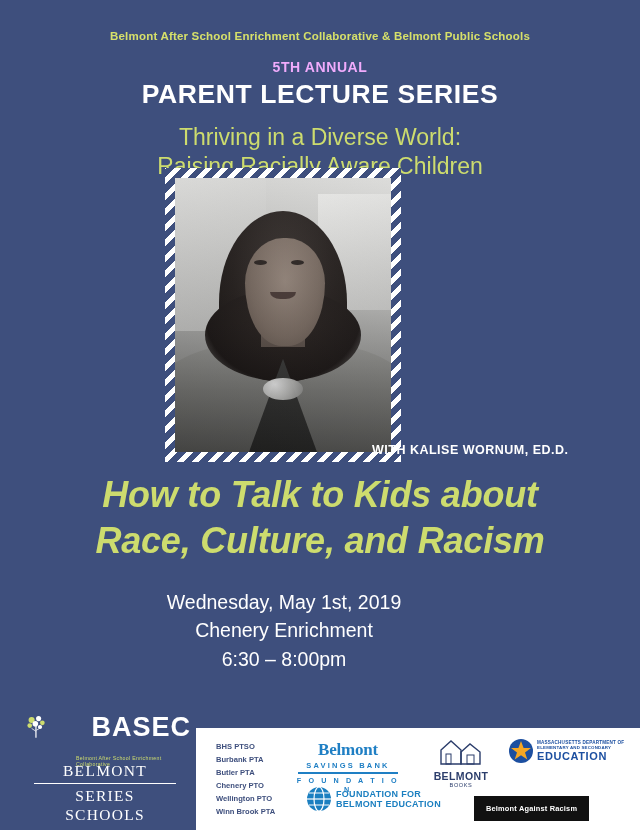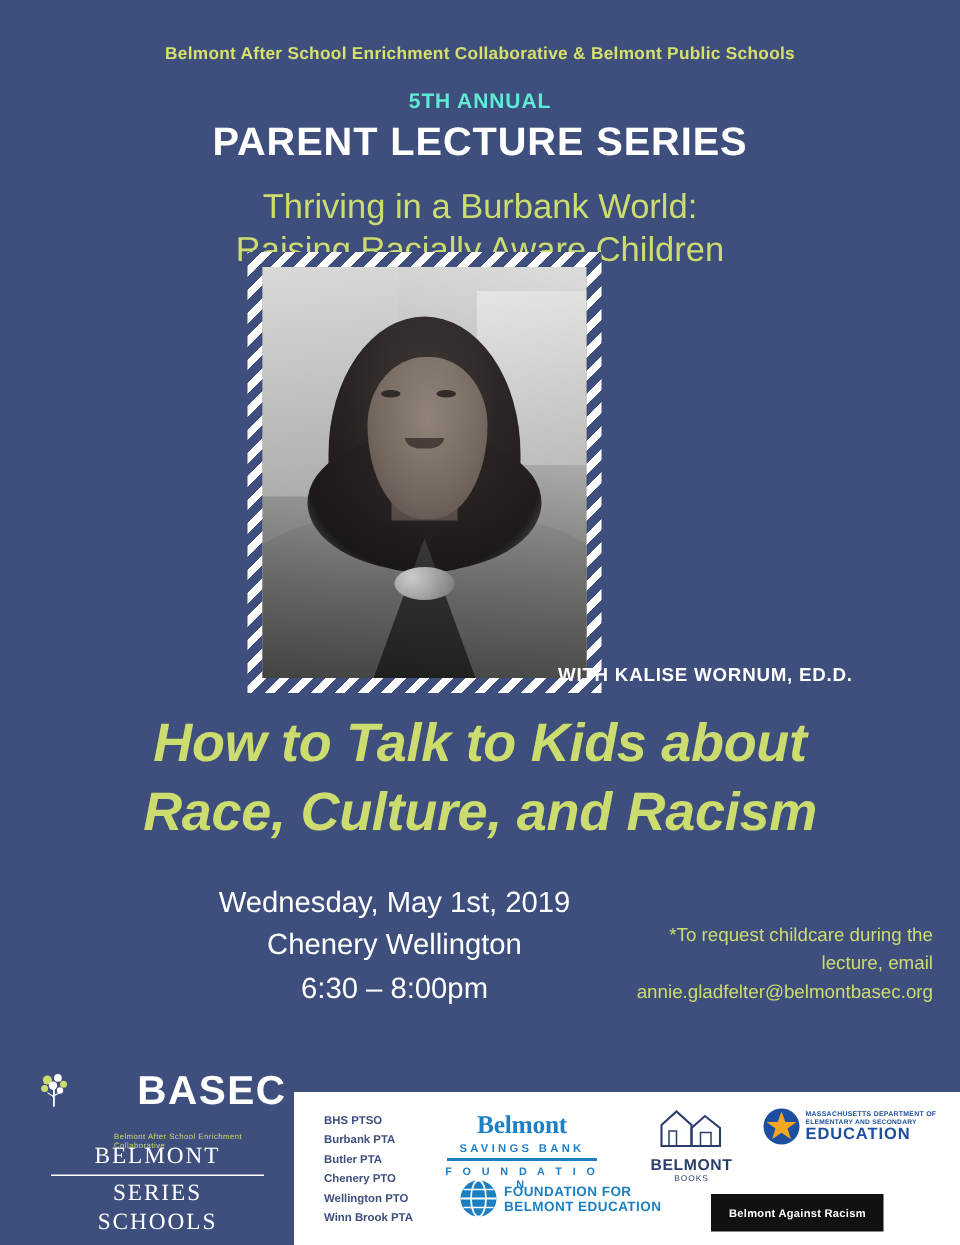--- a/index.html
+++ b/index.html
@@ -23,21 +23,21 @@
     font-weight: bold;
     letter-spacing: 0.2px;
     color: #d6e06a;
     padding-top: 30px;
   }
   .annual {
     text-align: center;
     font-size: 14px;
     font-weight: bold;
     letter-spacing: 0.6px;
-    color: #5eead4;
+    color: #f0abfc;
     margin-top: 17px;
   }
   .series {
     text-align: center;
     font-size: 26.5px;
     font-weight: bold;
     letter-spacing: 0.6px;
     color: #ffffff;
     margin-top: 4px;
   }
@@ -162,21 +162,21 @@
     font-style: italic;
     font-weight: bold;
     color: #cddc6e;
     line-height: 1.28;
     letter-spacing: -0.2px;
   }
 
   
   .details {
     position: absolute;
-    left: 113px; top: 588px;
+    left: 134px; top: 588px;
     width: 300px;
     text-align: center;
     font-size: 19.5px;
     line-height: 1.45;
     color: #ffffff;
   }
   .childcare {
     position: absolute;
     right: 18px; top: 614px;
     width: 218px;
@@ -276,21 +276,21 @@
 </style>
 </head>
 <body>
 
 <div class="poster">
 
   <div class="org-line">Belmont After School Enrichment Collaborative &amp; Belmont Public Schools</div>
   <div class="annual">5TH ANNUAL</div>
   <div class="series">PARENT LECTURE SERIES</div>
   <div class="subtitle">
-    <div>Thriving in a Burbank World:</div>
+    <div>Thriving in a Diverse World:</div>
     <div>Raising Racially Aware Children</div>
   </div>
 
   <div class="photo-wrap">
     <div class="photo">
       <div class="bg"></div>
       <div class="wallpanel"></div>
       <div class="wallpanel2"></div>
       <div class="jacket"></div>
       <div class="hair"></div>
@@ -306,29 +306,24 @@
   </div>
   <div class="with-credit">WITH KALISE WORNUM, ED.D.</div>
 
   <div class="headline">
     <div>How to Talk to Kids about</div>
     <div>Race, Culture, and Racism</div>
   </div>
 
   <div class="details">
     <div>Wednesday, May 1st, 2019</div>
-    <div>Chenery Wellington</div>
+    <div>Chenery Enrichment</div>
     <div>6:30 – 8:00pm</div>
   </div>
 
-  <div class="childcare">
-    <div>*To request childcare during the</div>
-    <div>lecture, email</div>
-    <div>annie.gladfelter@belmontbasec.org</div>
-  </div>
 
 
   <div class="basec-logo">
     <div class="basec-row">
       <svg class="tree-svg" viewBox="0 0 46 54">
         <circle cx="12" cy="12" r="6.5" fill="#cddc6e"></circle>
         <circle cx="27" cy="9" r="5.5" fill="#ffffff"></circle>
         <circle cx="35" cy="18" r="5" fill="#cddc6e"></circle>
         <circle cx="20" cy="20" r="6" fill="#ffffff"></circle>
         <circle cx="8" cy="24" r="5" fill="#cddc6e"></circle>

